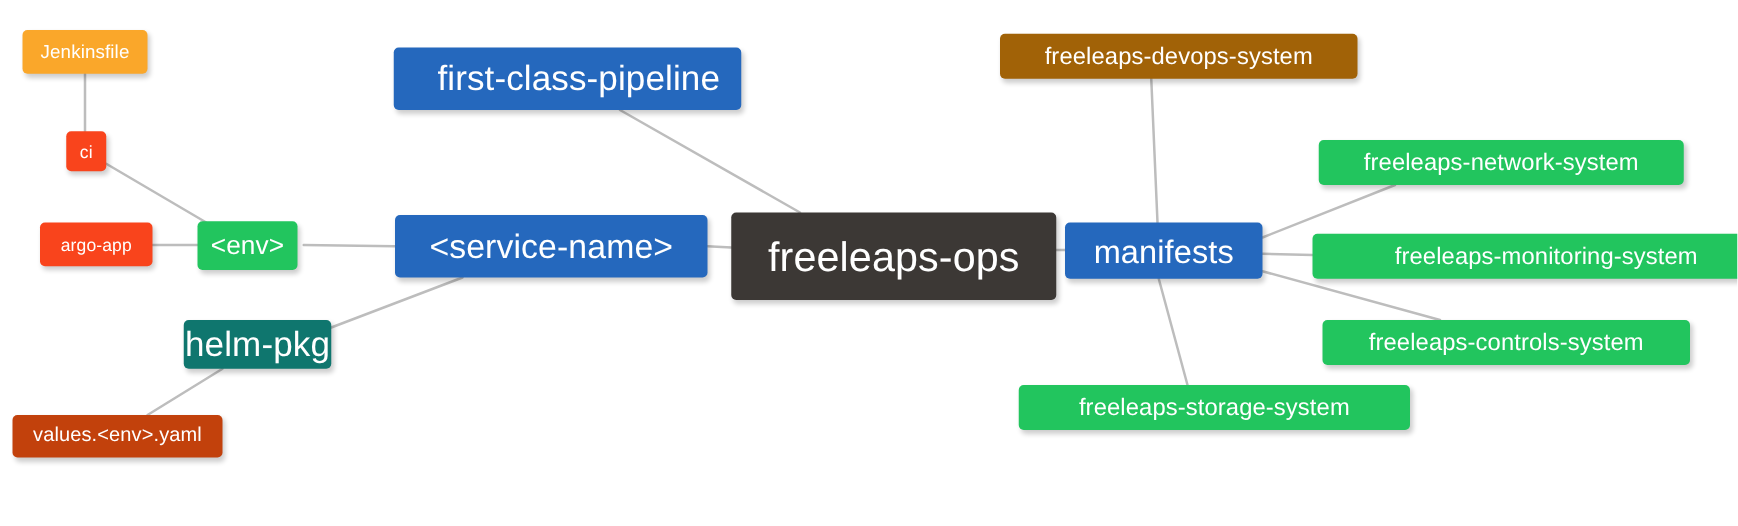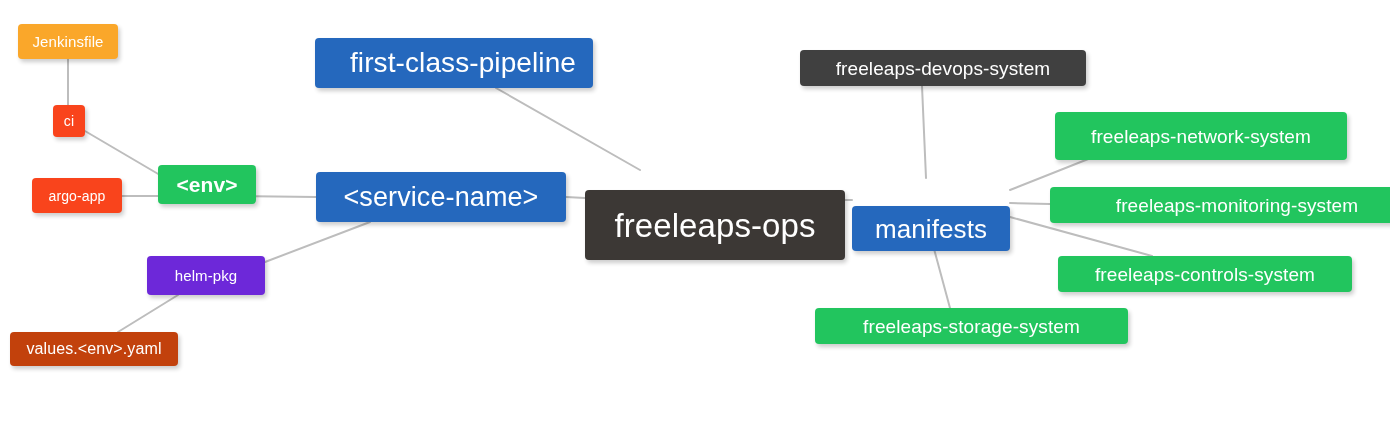--- a/index.html
+++ b/index.html
@@ -67,45 +67,45 @@
   <div id="node-layer">
       <div class="node" style="left: 18px; top: 24px; width: 100px; height: 35px; background: rgb(250, 167, 42); font-size: 15px;">
         <span class="node-label">Jenkinsfile</span>
       </div>
       <div class="node" style="left: 53px; top: 105px; width: 32px; height: 32px; background: rgb(249, 68, 28); font-size: 14px;">
         <span class="node-label">ci</span>
       </div>
       <div class="node" style="left: 32px; top: 178px; width: 90px; height: 35px; background: rgb(249, 68, 28); font-size: 14px;">
         <span class="node-label">argo-app</span>
       </div>
-      <div class="node" style="left: 158px; top: 165px; width: 98px; height: 39px; background: rgb(34, 197, 94); font-size: 21px; font-weight: bold;">
+      <div class="node" style="left: 158px; top: 177px; width: 80px; height: 39px; background: rgb(34, 197, 94); font-size: 21px;">
         <span class="node-label">&lt;env&gt;</span>
       </div>
-      <div class="node" style="left: 147px; top: 256px; width: 118px; height: 39px; background: #6d28d9; font-size: 15px;">
+      <div class="node" style="left: 147px; top: 256px; width: 118px; height: 39px; background: #0f766e; font-size: 28px;">
         <span class="node-label">helm-pkg</span>
       </div>
       <div class="node" style="left: 10px; top: 332px; width: 168px; height: 34px; background: #c2410c; font-size: 16px;">
         <span class="node-label">values.&lt;env&gt;.yaml</span>
       </div>
       <div class="node" style="left: 315px; top: 38px; width: 278px; height: 50px; background: rgb(37, 104, 189); font-size: 28px; padding-left: 18px;">
         <span class="node-label">first-class-pipeline</span>
       </div>
       <div class="node" style="left: 316px; top: 172px; width: 250px; height: 50px; background: rgb(37, 104, 189); font-size: 27px;">
         <span class="node-label">&lt;service-name&gt;</span>
       </div>
-      <div class="node" style="left: 585px; top: 170px; width: 260px; height: 70px; background: rgb(60, 56, 53); font-size: 33px; margin-top: 20px;">
+      <div class="node" style="left: 585px; top: 170px; width: 260px; height: 70px; background: rgb(60, 56, 53); font-size: 33px;">
         <span class="node-label">freeleaps-ops</span>
       </div>
-      <div class="node" style="left: 852px; top: 178px; width: 158px; height: 45px; background: rgb(37, 104, 189); font-size: 26px; margin-top: 28px;">
+      <div class="node" style="left: 852px; top: 178px; width: 158px; height: 45px; background: rgb(37, 104, 189); font-size: 26px;">
         <span class="node-label">manifests</span>
       </div>
-      <div class="node" style="left: 800px; top: 27px; width: 286px; height: 36px; background: #404040; font-size: 19px; margin-top: 23px;">
+      <div class="node" style="left: 800px; top: 27px; width: 286px; height: 36px; background: #a16207; font-size: 19px;">
         <span class="node-label">freeleaps-devops-system</span>
       </div>
-      <div class="node" style="left: 1055px; top: 112px; width: 292px; height: 48px; background: rgb(34, 197, 94); font-size: 19px;">
+      <div class="node" style="left: 1055px; top: 112px; width: 292px; height: 36px; background: rgb(34, 197, 94); font-size: 19px;">
         <span class="node-label">freeleaps-network-system</span>
       </div>
       <div class="node" style="left: 1050px; top: 187px; width: 374px; height: 36px; background: rgb(34, 197, 94); font-size: 19px;">
         <span class="node-label">freeleaps-monitoring-system</span>
       </div>
       <div class="node" style="left: 1058px; top: 256px; width: 294px; height: 36px; background: rgb(34, 197, 94); font-size: 19px;">
         <span class="node-label">freeleaps-controls-system</span>
       </div>
       <div class="node" style="left: 815px; top: 308px; width: 313px; height: 36px; background: rgb(34, 197, 94); font-size: 19px;">
         <span class="node-label">freeleaps-storage-system</span>

